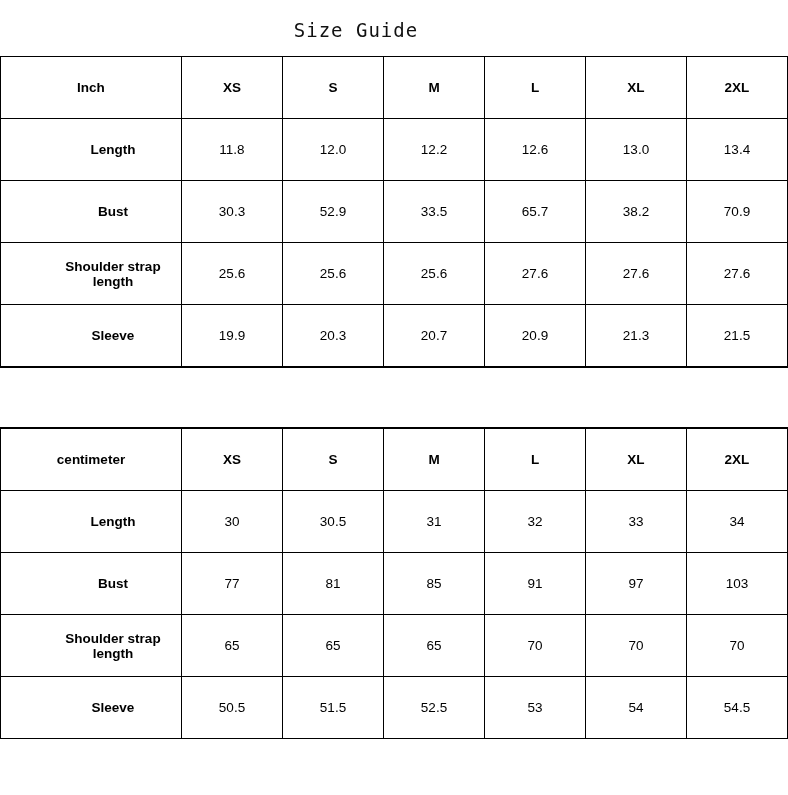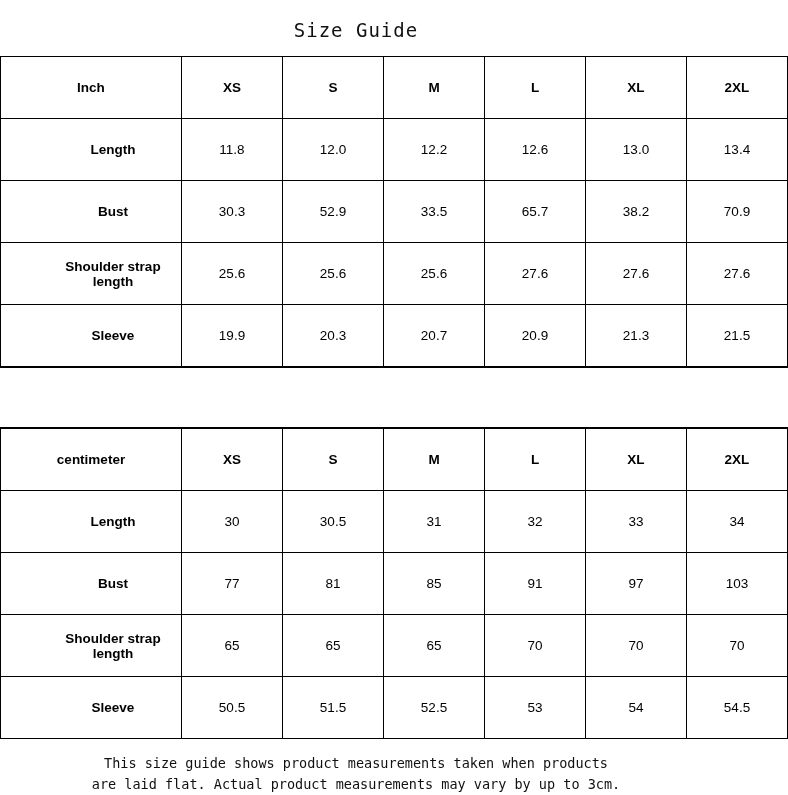--- a/index.html
+++ b/index.html
@@ -197,18 +197,14 @@
         <td>50.5</td>
         <td>51.5</td>
         <td>52.5</td>
         <td>53</td>
         <td>54</td>
         <td>54.5</td>
       </tr>
     </tbody>
   </table>
 
-  <div class="footnote">
-    <div>This size guide shows product measurements taken when products</div>
-    <div>are laid flat. Actual product measurements may vary by up to 3cm.</div>
-  </div>
 
 </div>
 
 </body></html>

